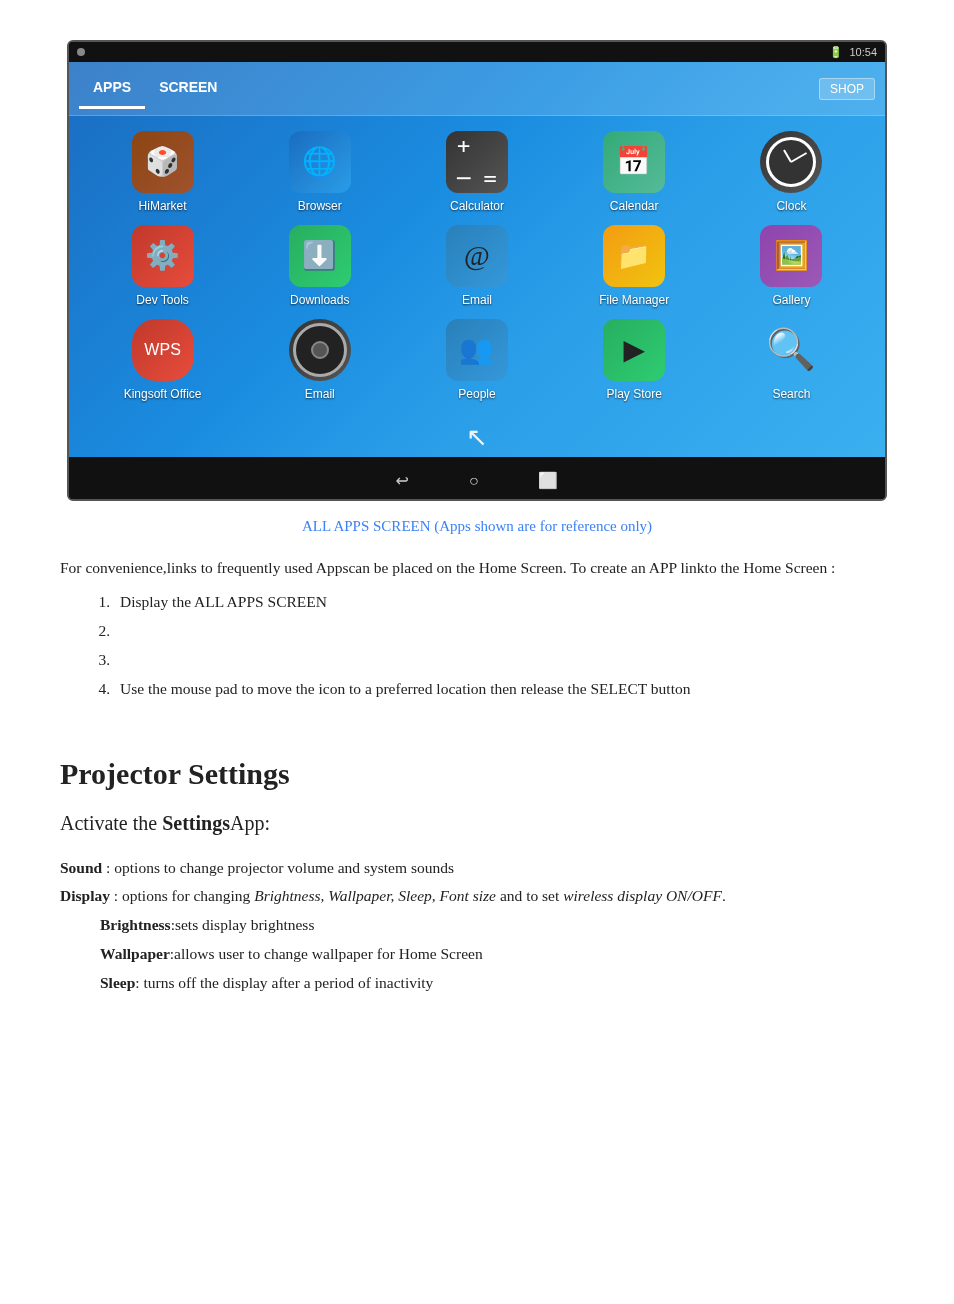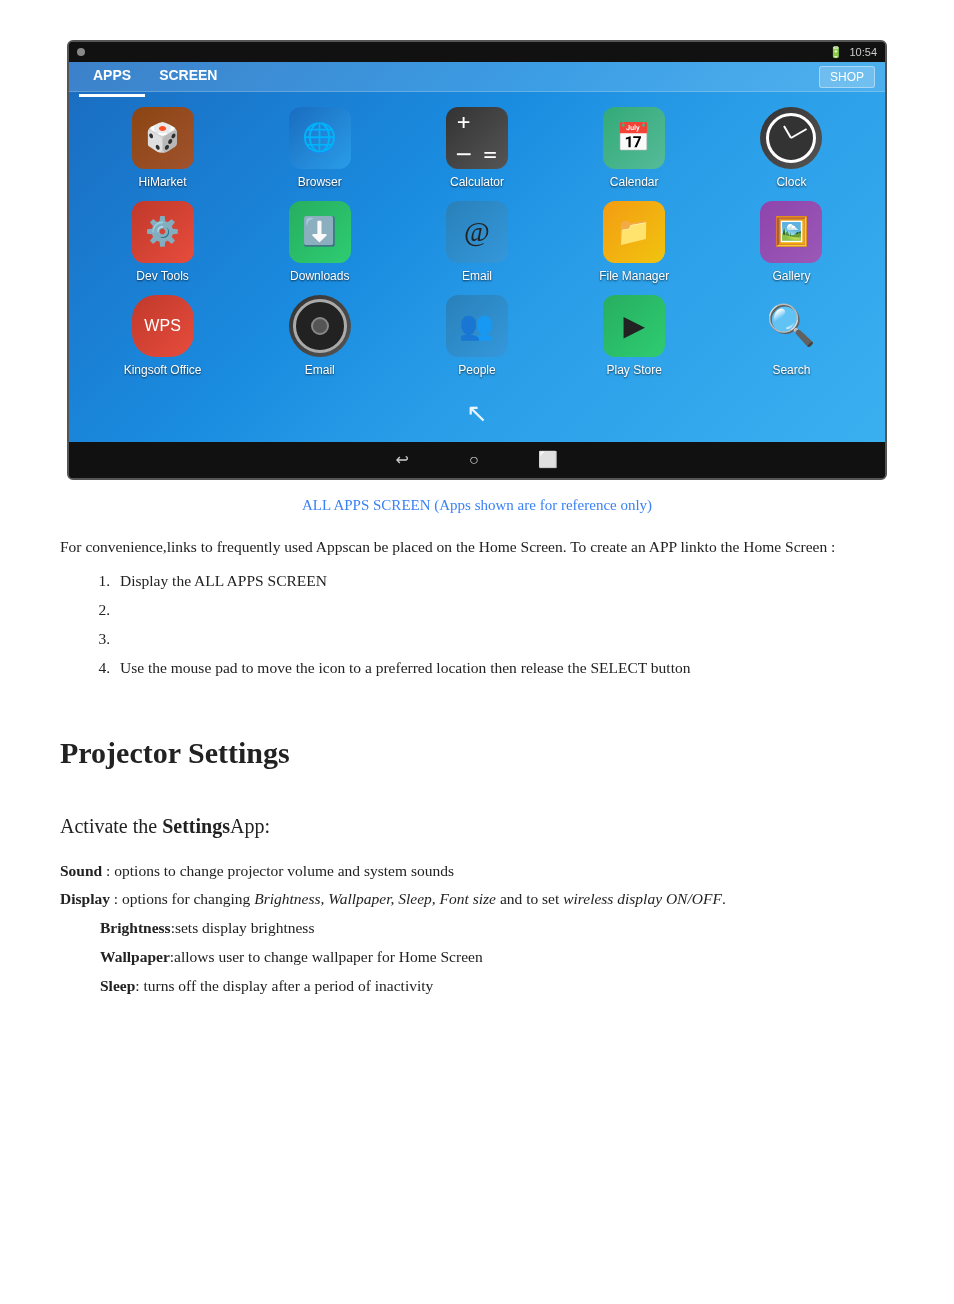--- a/index.html
+++ b/index.html
@@ -54,21 +54,21 @@
       background: linear-gradient(135deg, #1a6cc0 0%, #1a8ce0 40%, #2a9de8 60%, #3ab0f0 100%);
       position: relative;
       min-height: 380px;
     }
 
     .tab-bar {
       background: rgba(255,255,255,0.15);
       display: flex;
       align-items: center;
       padding: 0 10px;
-      height: 30px;
+      height: 54px;
       border-bottom: 1px solid rgba(255,255,255,0.2);
     }
     .tab {
       color: #fff;
       font-family: Arial, sans-serif;
       font-size: 14px;
       font-weight: bold;
       padding: 8px 14px;
       cursor: pointer;
       border-bottom: 3px solid transparent;
@@ -181,21 +181,21 @@
     }
     .numbered-list li .num {
       min-width: 20px;
       text-align: right;
     }
 
     .section-title {
       font-size: 30px;
       font-weight: bold;
       margin-top: 50px;
-      margin-bottom: 36px;
+      margin-bottom: 12px;
       font-family: Georgia, serif;
     }
 
     .subsection-title {
       font-size: 20px;
       margin-bottom: 18px;
       font-family: Georgia, serif;
     }
 
     .settings-text {

